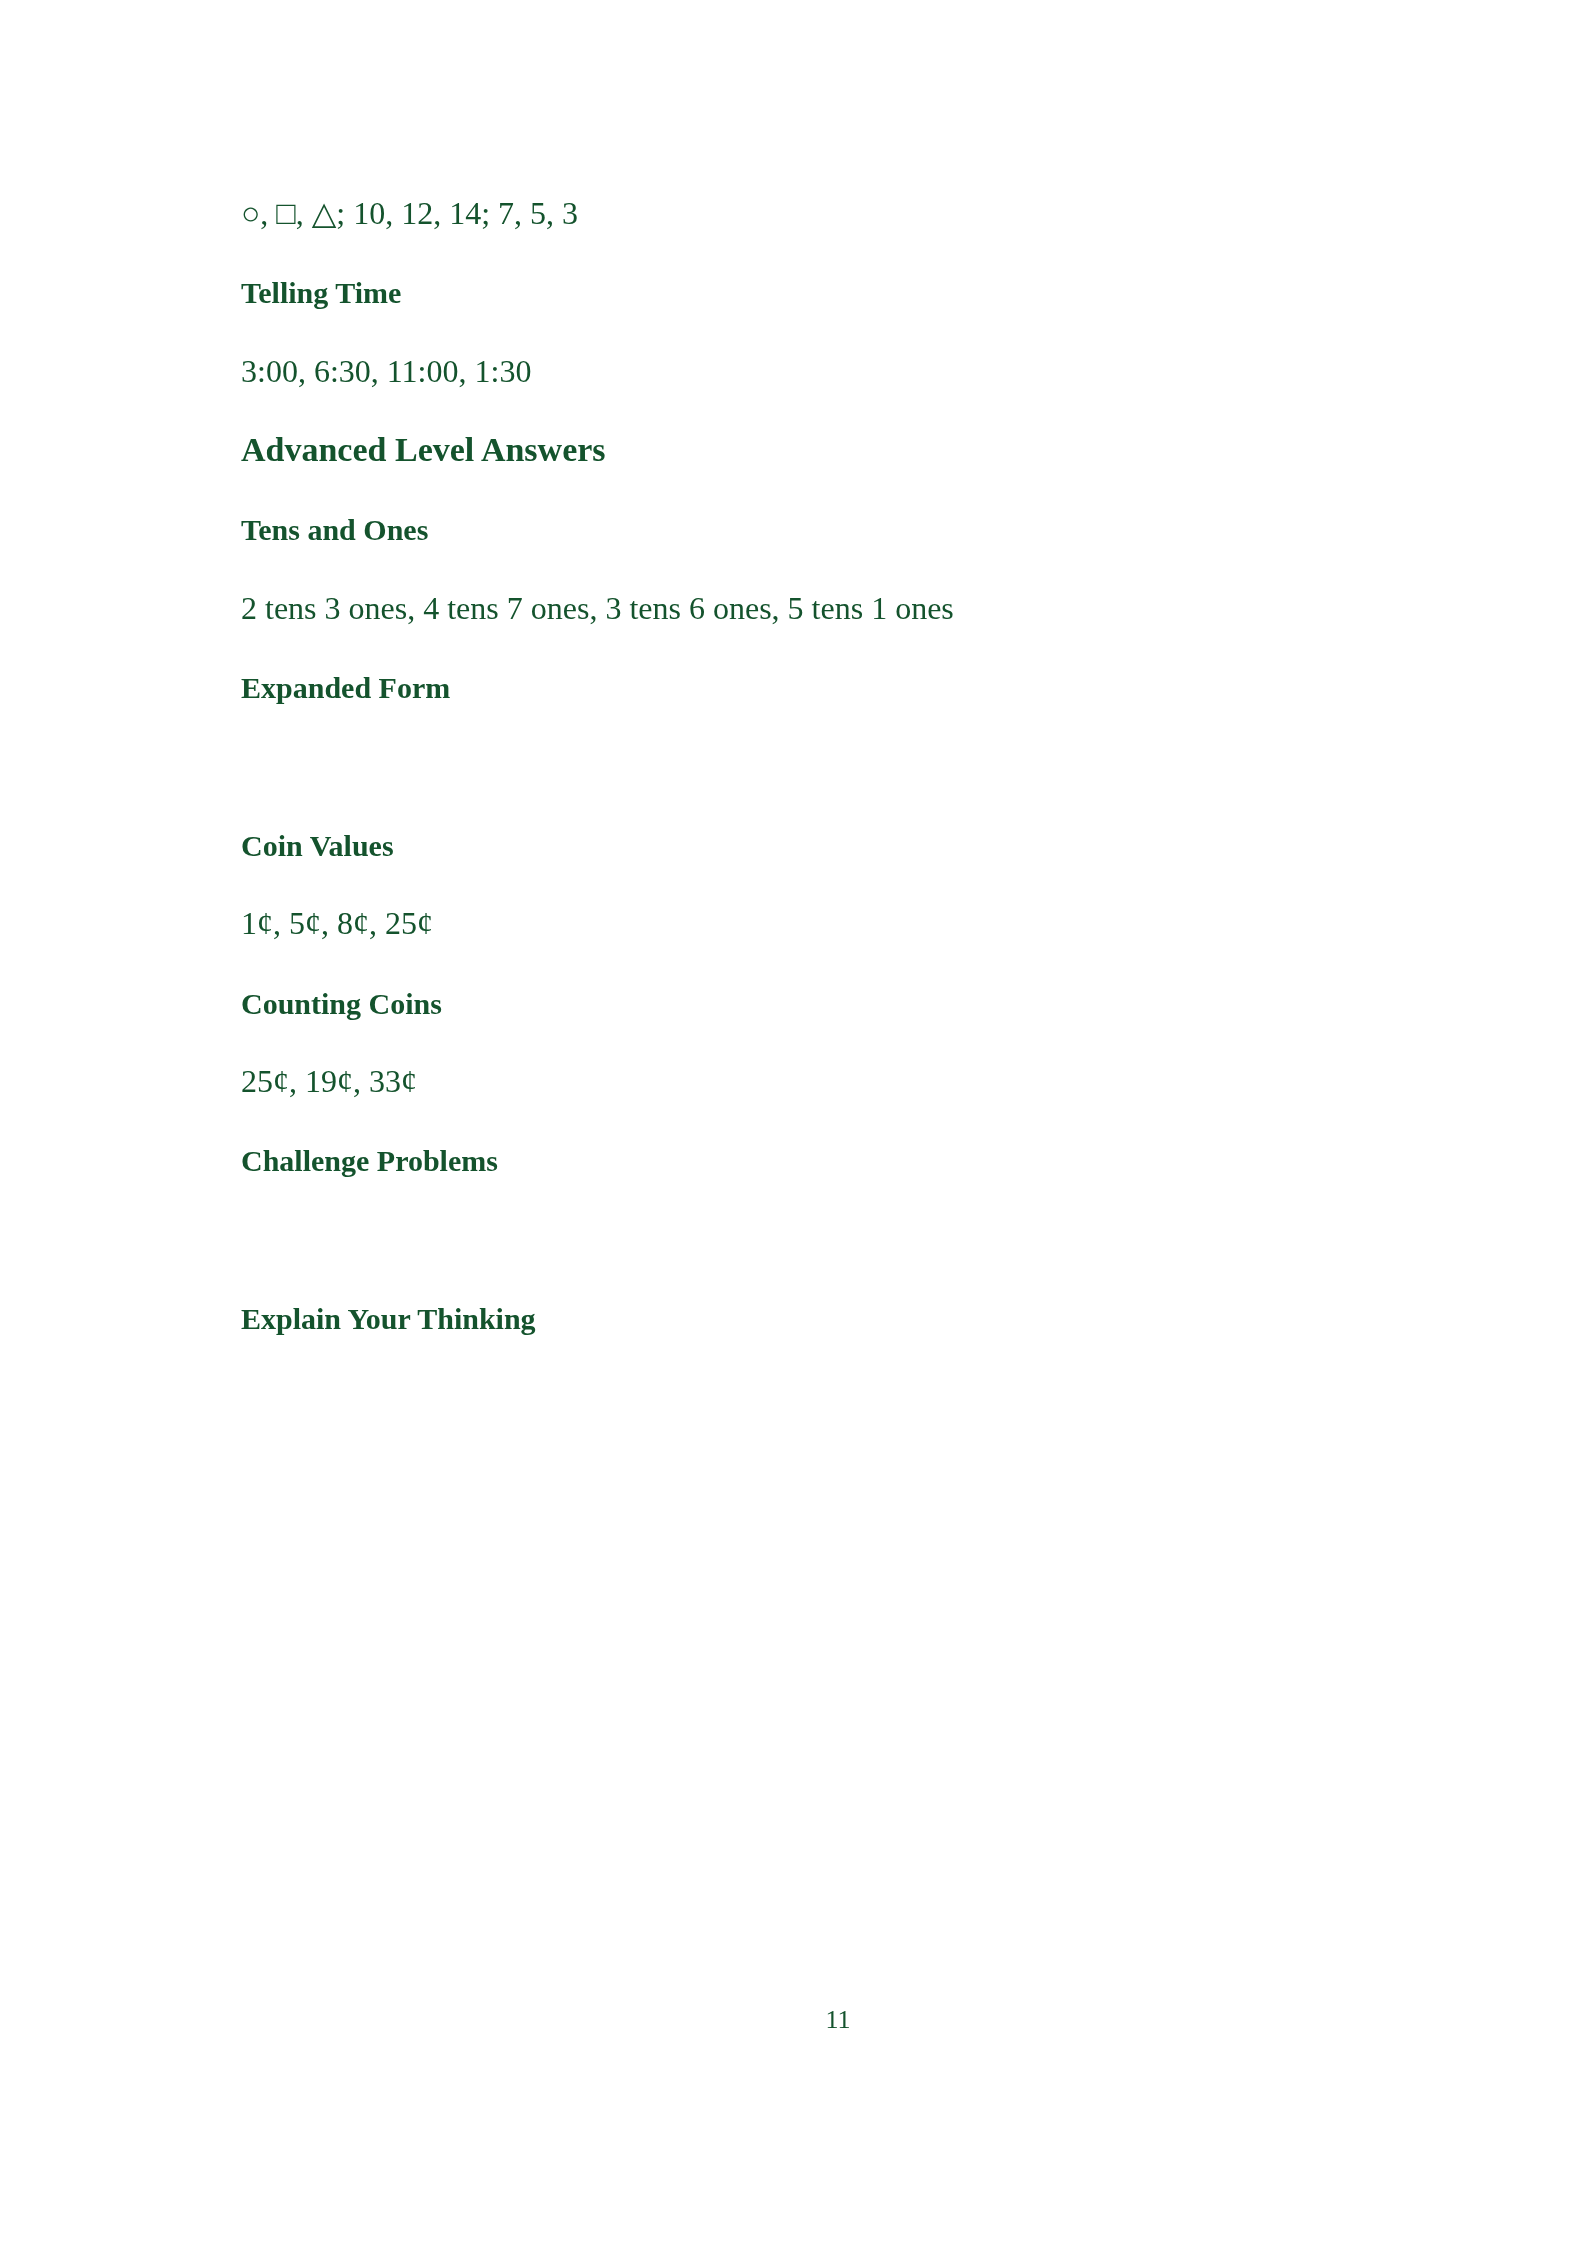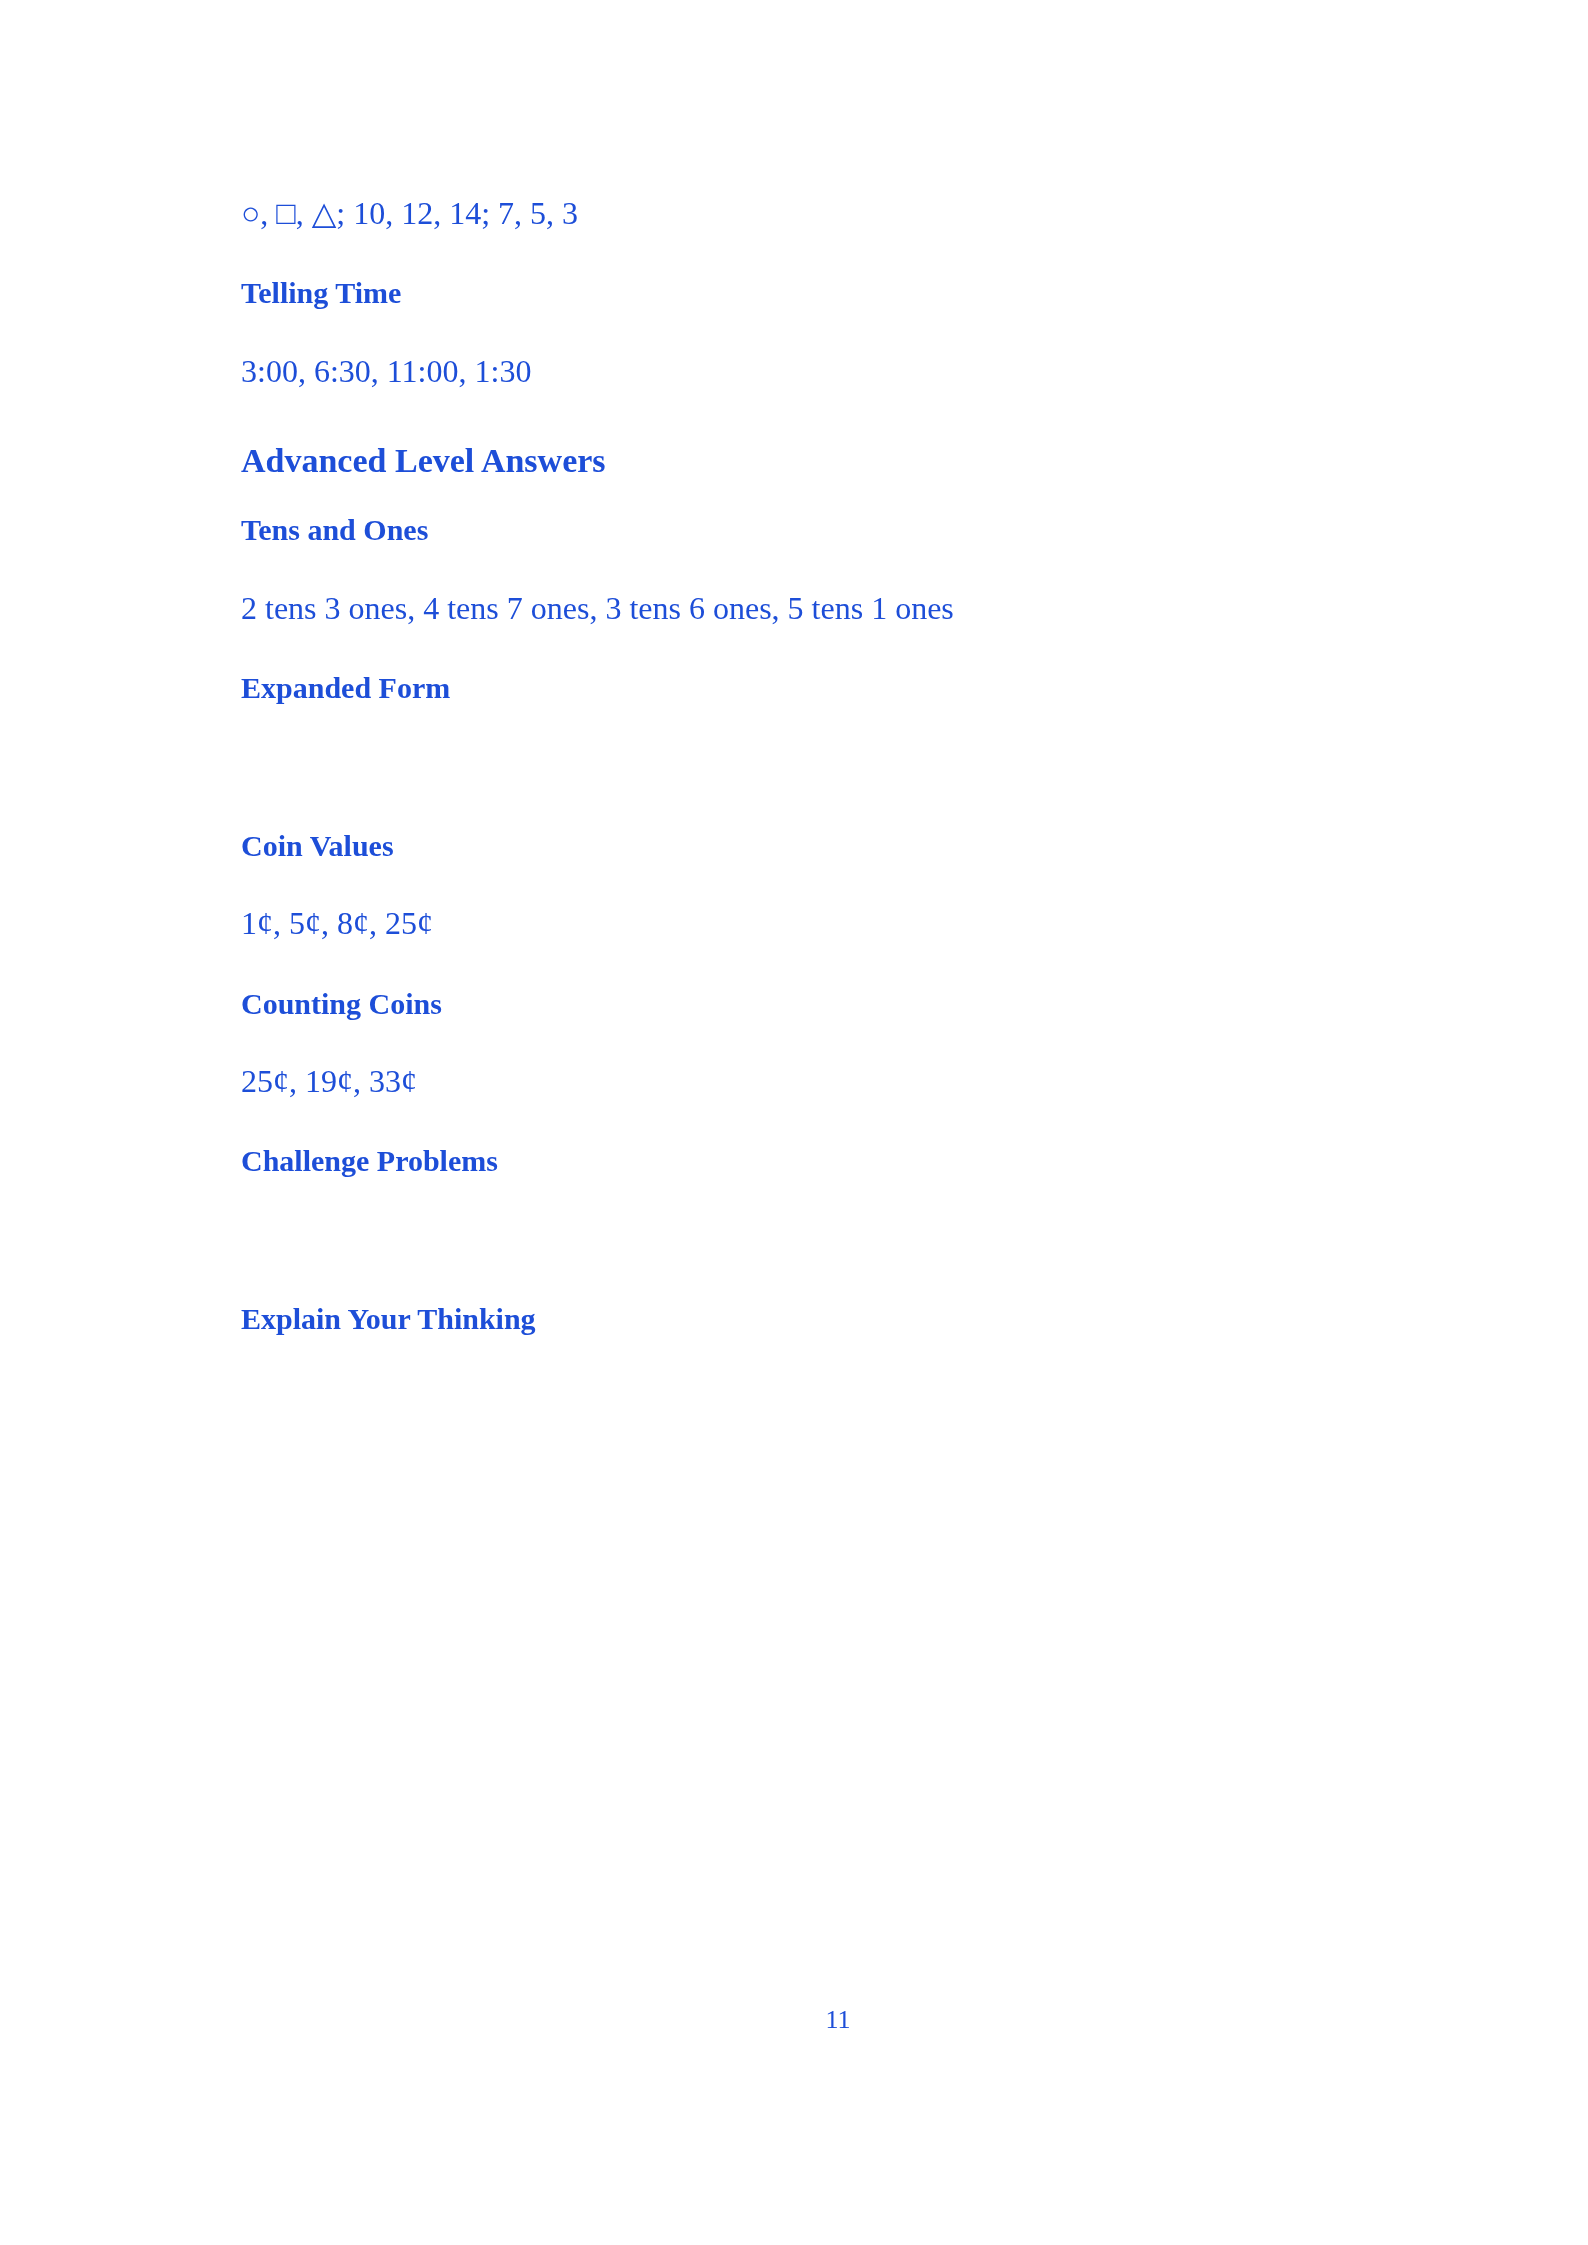--- a/index.html
+++ b/index.html
@@ -1,31 +1,31 @@
 <!DOCTYPE html>
 <html><head>
 <meta charset="utf-8">
 <style>
   html, body { margin: 0; padding: 0; background: #ffffff; }
   body { width: 1588px; height: 2245px; position: relative; overflow: hidden; }
-  .page { position: absolute; left: 0; top: 0; width: 1588px; height: 2245px; background: #ffffff; color: #1d4ed8; font-family: "Liberation Serif", "DejaVu Serif", serif; }
+  .page { position: absolute; left: 0; top: 0; width: 1588px; height: 2245px; background: #ffffff; color: #14532d; font-family: "Liberation Serif", "DejaVu Serif", serif; }
   .line { position: absolute; left: 241px; white-space: nowrap; line-height: 1; margin: 0; }
   .body-text { font-size: 32px; font-weight: normal; }
   .sub-heading { font-size: 30px; font-weight: bold; }
   .main-heading { font-size: 34px; font-weight: bold; }
   .page-number { position: absolute; left: 0; width: 1588px; text-align: center; font-size: 26px; line-height: 1; padding-left: 44px; }
 </style>
 </head>
 <body>
 
 <div class="page">
   <p class="line body-text" style="top:197px">○, □, △; 10, 12, 14; 7, 5, 3</p>
   <p class="line sub-heading" style="top:278px">Telling Time</p>
   <p class="line body-text" style="top:355px">3:00, 6:30, 11:00, 1:30</p>
-  <h2 class="line main-heading" style="top:444px">Advanced Level Answers</h2>
+  <h2 class="line main-heading" style="top:433px">Advanced Level Answers</h2>
   <p class="line sub-heading" style="top:515px">Tens and Ones</p>
   <p class="line body-text" style="top:592px">2 tens 3 ones, 4 tens 7 ones, 3 tens 6 ones, 5 tens 1 ones</p>
   <p class="line sub-heading" style="top:673px">Expanded Form</p>
   <p class="line sub-heading" style="top:831px">Coin Values</p>
   <p class="line body-text" style="top:907px">1¢, 5¢, 8¢, 25¢</p>
   <p class="line sub-heading" style="top:989px">Counting Coins</p>
   <p class="line body-text" style="top:1065px">25¢, 19¢, 33¢</p>
   <p class="line sub-heading" style="top:1146px">Challenge Problems</p>
   <p class="line sub-heading" style="top:1304px">Explain Your Thinking</p>
   <div class="page-number" style="top:2007px">11</div>

